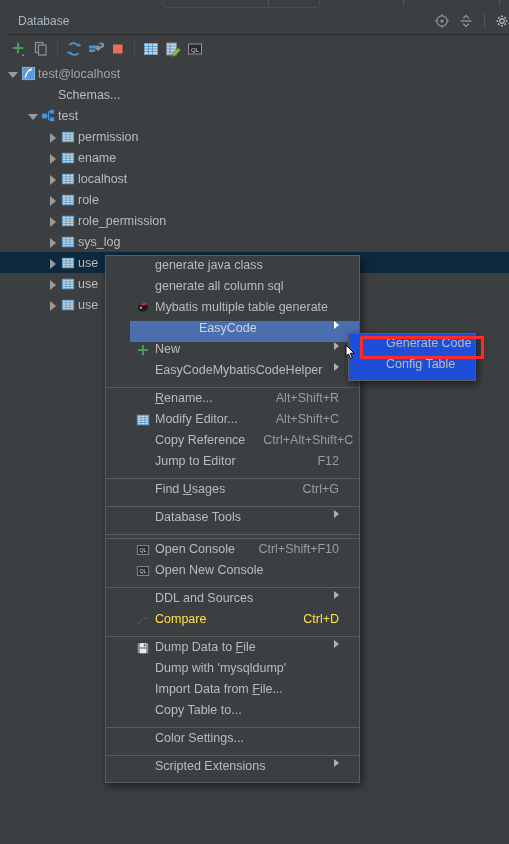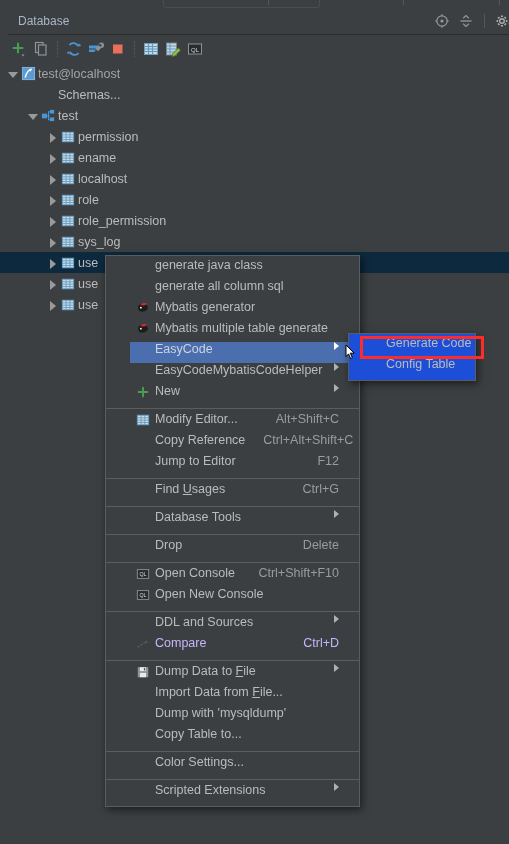--- a/index.html
+++ b/index.html
@@ -185,25 +185,25 @@
     color: #9b9b9b;
     padding-left: 18px;
   }
   .mi .mi-arrow {
     margin-left: auto;
     width: 0; height: 0;
     border-top: 4px solid transparent;
     border-bottom: 4px solid transparent;
     border-left: 5px solid #b0b0b0;
   }
-  .mi.selected { background: #4b6eaf; }
+  .mi.selected { background: #4b6eaf; gap: 44px; }
   .mi.selected .mi-label { color: #cdd4dd; }
   .mi.selected .mi-arrow { border-left-color: #ffffff; }
   .mi.disabled .mi-label,
-  .mi.disabled .mi-accel { color: #c4b5fd; }
+  .mi.disabled .mi-accel { color: #fde047; }
   .mi-sep {
     height: 1px;
     background: #5a5d5f;
     margin: 3px 0;
   }
   .mn { text-decoration: underline; }
 
   
   .sub-menu {
     position: absolute;
@@ -520,52 +520,47 @@
       <span class="mi-label">generate all column sql</span>
     </div>
     <div class="mi">
       <span class="mi-icon">
         <svg width="14" height="14" viewBox="0 0 16 16">
           <path d="M2.5 6.5c0-2 2-3.5 5-3.5 3.5 0 6 1.8 6 4.2 0 2.8-2.8 5-6.2 5-3 0-4.8-1.6-4.8-3.4z" fill="#1c1c1c"></path>
           <path d="M5 4.2c1.5-1.8 4.5-2.4 6.4-1.6.9.4.6 1.3-.6 1.9-1.5.8-4 .6-5.8-.3z" fill="#d42a2a"></path>
           <circle cx="5.6" cy="7.6" r="1" fill="#ffffff"></circle>
         </svg>
       </span>
-      <span class="mi-label">Mybatis generator</span>
-    </div>
-    <div class="mi">
-      <span class="mi-icon">
-        <svg width="14" height="14" viewBox="0 0 16 16">
-          <path d="M2.5 6.5c0-2 2-3.5 5-3.5 3.5 0 6 1.8 6 4.2 0 2.8-2.8 5-6.2 5-3 0-4.8-1.6-4.8-3.4z" fill="#1c1c1c"></path>
-          <path d="M5 4.2c1.5-1.8 4.5-2.4 6.4-1.6.9.4.6 1.3-.6 1.9-1.5.8-4 .6-5.8-.3z" fill="#d42a2a"></path>
-          <circle cx="5.6" cy="7.6" r="1" fill="#ffffff"></circle>
-        </svg>
-      </span>
       <span class="mi-label">Mybatis multiple table generate</span>
     </div>
     <div class="mi selected">
       <span class="mi-icon"></span>
       <span class="mi-label">EasyCode</span>
       <span class="mi-arrow"></span>
     </div>
     <div class="mi">
+      <span class="mi-icon">
+        <svg width="14" height="14" viewBox="0 0 16 16">
+          <path d="M8 3v10M3 8h10" stroke="#499c54" stroke-width="2.2" stroke-linecap="round"></path>
+        </svg>
+      </span>
+      <span class="mi-label">New</span>
+      <span class="mi-arrow"></span>
+    </div>
+    <div class="mi">
       <span class="mi-icon"></span>
       <span class="mi-label">EasyCodeMybatisCodeHelper</span>
       <span class="mi-arrow"></span>
     </div>
-    <div class="mi">
-      <span class="mi-icon">
-        <svg width="14" height="14" viewBox="0 0 16 16">
-          <path d="M8 3v10M3 8h10" stroke="#499c54" stroke-width="2.2" stroke-linecap="round"></path>
-        </svg>
-      </span>
-      <span class="mi-label">New</span>
-      <span class="mi-arrow"></span>
-    </div>
-    <div class="mi-sep"></div>
+    <div class="mi-sep"></div>
+    <div class="mi has-accel">
+      <span class="mi-icon"></span>
+      <span class="mi-label"><span class="mn">R</span>ename...</span>
+      <span class="mi-accel">Alt+Shift+R</span>
+    </div>
     <div class="mi has-accel">
       <span class="mi-icon">
         <svg width="14" height="14" viewBox="0 0 16 16">
           <rect x="1.5" y="2.5" width="13" height="11" fill="#d4dade" stroke="#5a9bc9" stroke-width="1"></rect>
           <g stroke="#5a9bc9" stroke-width="1">
             <path d="M1.5 5.5h13M1.5 8.2h13M1.5 10.9h13M5.8 2.5v11M10.1 2.5v11"></path>
           </g>
         </svg>
       </span>
       <span class="mi-label">Modify Editor...</span>
@@ -587,25 +582,20 @@
       <span class="mi-label">Find <span class="mn">U</span>sages</span>
       <span class="mi-accel">Ctrl+G</span>
     </div>
     <div class="mi-sep"></div>
     <div class="mi">
       <span class="mi-icon"></span>
       <span class="mi-label">Database Tools</span>
       <span class="mi-arrow"></span>
     </div>
     <div class="mi-sep"></div>
-    <div class="mi has-accel">
-      <span class="mi-icon"></span>
-      <span class="mi-label">Drop</span>
-      <span class="mi-accel">Delete</span>
-    </div>
     <div class="mi-sep"></div>
     <div class="mi has-accel">
       <span class="mi-icon">
         <svg width="14" height="14" viewBox="0 0 16 16">
           <rect x="1.5" y="3" width="13" height="10" fill="#2b2b2b" stroke="#8d9499" stroke-width="1"></rect>
           <text x="8" y="10.6" font-size="6" fill="#dcdcdc" text-anchor="middle" font-family="'Liberation Sans',sans-serif">QL</text>
         </svg>
       </span>
       <span class="mi-label">Open Console</span>
       <span class="mi-accel">Ctrl+Shift+F10</span>
@@ -643,25 +633,25 @@
           <rect x="4.5" y="2.5" width="7" height="4.5" fill="#e8eaec"></rect>
           <rect x="4.5" y="9" width="7" height="5" fill="#e8eaec"></rect>
           <rect x="9" y="3.3" width="1.6" height="3" fill="#56595b"></rect>
         </svg>
       </span>
       <span class="mi-label">Dump Data to <span class="mn">F</span>ile</span>
       <span class="mi-arrow"></span>
     </div>
     <div class="mi">
       <span class="mi-icon"></span>
+      <span class="mi-label">Dump with 'mysqldump'</span>
+    </div>
+    <div class="mi">
+      <span class="mi-icon"></span>
       <span class="mi-label">Import Data from <span class="mn">F</span>ile...</span>
-    </div>
-    <div class="mi">
-      <span class="mi-icon"></span>
-      <span class="mi-label">Dump with 'mysqldump'</span>
     </div>
     <div class="mi">
       <span class="mi-icon"></span>
       <span class="mi-label">Copy Table to...</span>
     </div>
     <div class="mi-sep"></div>
     <div class="mi">
       <span class="mi-icon"></span>
       <span class="mi-label">Color Settings...</span>
     </div>

